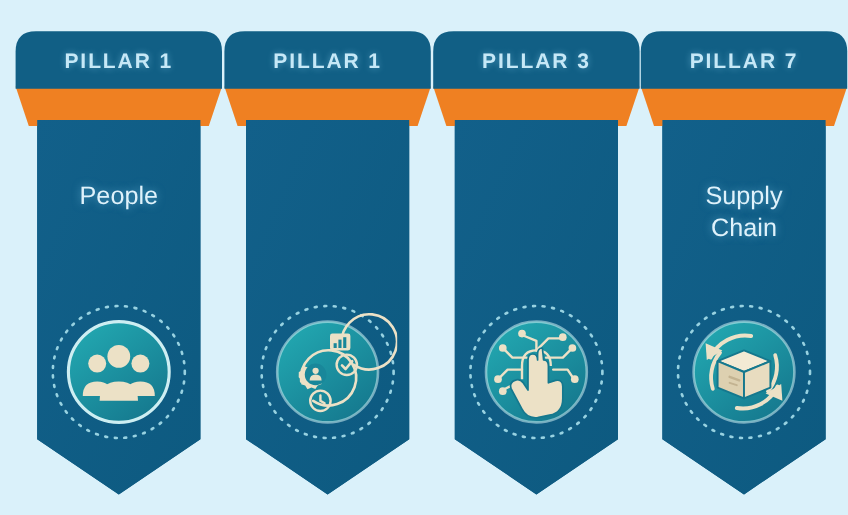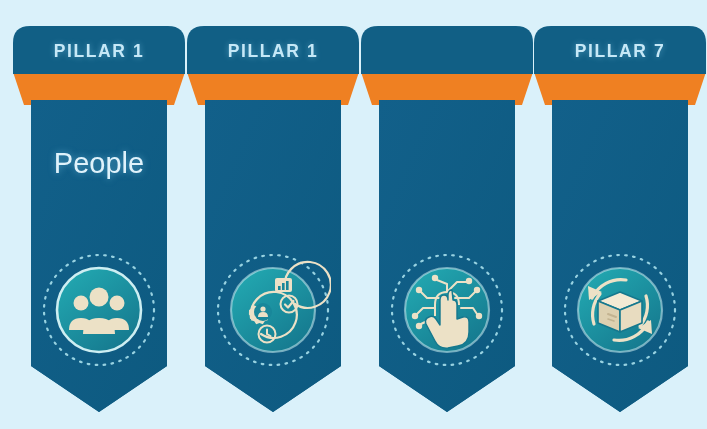--- a/index.html
+++ b/index.html
@@ -53,21 +53,21 @@
     line-height: 20px;
     text-shadow: 0 0 6px rgba(150,225,255,0.45);
     white-space: nowrap;
   }
   .pillar-title {
     position: absolute;
     left: 8px;
     top: 150px;
     width: 158px;
     text-align: center;
-    font-size: 29px;
+    font-size: 21px;
     font-weight: 400;
     color: #dff2fb;
     line-height: 27px;
     text-shadow: 0 0 7px rgba(150,225,255,0.5);
   }
   .pillar-title.two-line {
     top: 150px;
   }
   .pillar-icon {
     position: absolute;
@@ -194,20 +194,21 @@
           <linearGradient id="iconc3" x1="0.15" y1="0.05" x2="0.85" y2="0.95">
             <stop offset="0" stop-color="#22a7b0"></stop>
             <stop offset="1" stop-color="#15788e"></stop>
           </linearGradient>
         </defs>
         <path d="M 19 66 L 155 66 L 155 366 L 87 412 L 19 366 Z" fill="url(#bodyg3)"></path>
         <path d="M 1 72 L 173 72 L 162 105 L 12 105 Z" fill="#ef8022"></path>
         <path d="M 1 43 Q 1 26 18 26 L 156 26 Q 173 26 173 43 L 173 74 L 1 74 Z" fill="#115f85"></path>
         <path d="M 19 100 L 155 100 L 155 366 L 87 412 L 19 366 Z" fill="url(#bodyg3)"></path>
       </svg>
+      <div class="pillar-head-label">PILLAR 3</div>
       <div class="pillar-icon">
         <svg viewBox="0 0 116 116">
           <circle cx="58" cy="58" r="55" fill="none" stroke="#9fd8e6" stroke-width="2.2" stroke-dasharray="1.6 6.4" stroke-linecap="round" opacity="0.95"></circle>
           <circle cx="58" cy="58" r="42" fill="url(#iconc3)"></circle>
           <circle cx="58" cy="58" r="42" fill="none" stroke="#cdeef2" stroke-width="2.2" opacity="0.55"></circle>
           <g stroke="#ece1c6" stroke-width="2" fill="none" stroke-linecap="round" stroke-linejoin="round">
             <path d="M 58 40 L 58 32 L 48 28"></path>
             <path d="M 58 40 L 68 30 L 78 30"></path>
             <path d="M 50 46 L 38 46 L 32 40"></path>
             <path d="M 66 46 L 80 46 L 86 40"></path>
@@ -245,20 +246,21 @@
             <stop offset="0" stop-color="#22a7b0"></stop>
             <stop offset="1" stop-color="#15788e"></stop>
           </linearGradient>
         </defs>
         <path d="M 19 66 L 155 66 L 155 366 L 87 412 L 19 366 Z" fill="url(#bodyg4)"></path>
         <path d="M 1 72 L 173 72 L 162 105 L 12 105 Z" fill="#ef8022"></path>
         <path d="M 1 43 Q 1 26 18 26 L 156 26 Q 173 26 173 43 L 173 74 L 1 74 Z" fill="#115f85"></path>
         <path d="M 19 100 L 155 100 L 155 366 L 87 412 L 19 366 Z" fill="url(#bodyg4)"></path>
       </svg>
       <div class="pillar-head-label">PILLAR 7</div>
+      <div class="pillar-title two-line"><span>Supply</span><br><span>Chain</span></div>
       <div class="pillar-icon">
         <svg viewBox="0 0 116 116">
           <circle cx="58" cy="58" r="55" fill="none" stroke="#9fd8e6" stroke-width="2.2" stroke-dasharray="1.6 6.4" stroke-linecap="round" opacity="0.95"></circle>
           <circle cx="58" cy="58" r="42" fill="url(#iconc4)"></circle>
           <circle cx="58" cy="58" r="42" fill="none" stroke="#cdeef2" stroke-width="2.2" opacity="0.55"></circle>
           <g stroke="#ece1c6" stroke-width="3.2" fill="none" stroke-linecap="round">
             <path d="M 30 46 a 32 32 0 0 1 34 -18"></path>
             <path d="M 86 70 a 32 32 0 0 1 -34 18"></path>
           </g>
           <g fill="#ece1c6">

